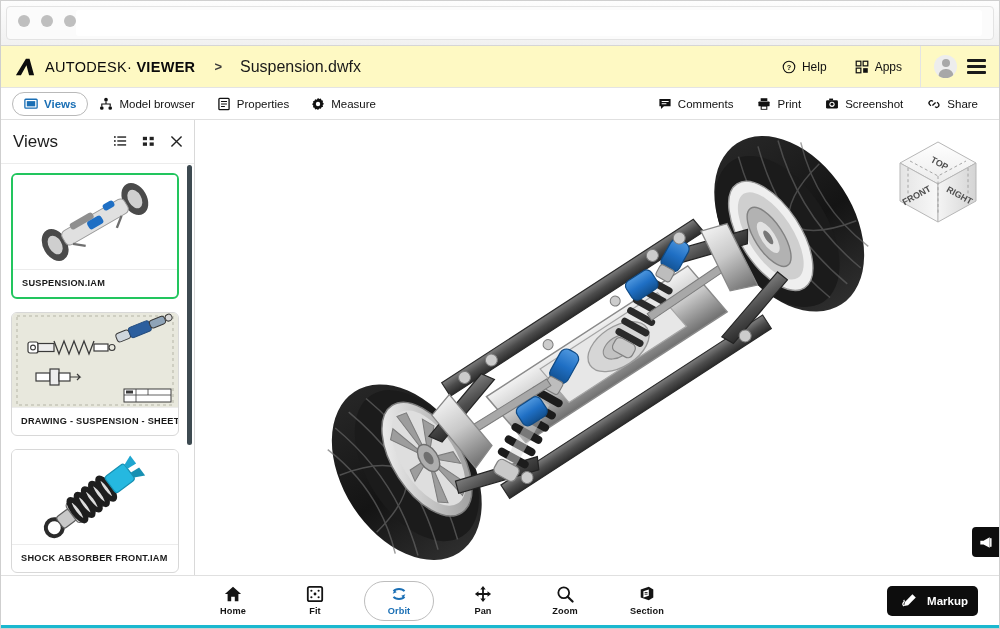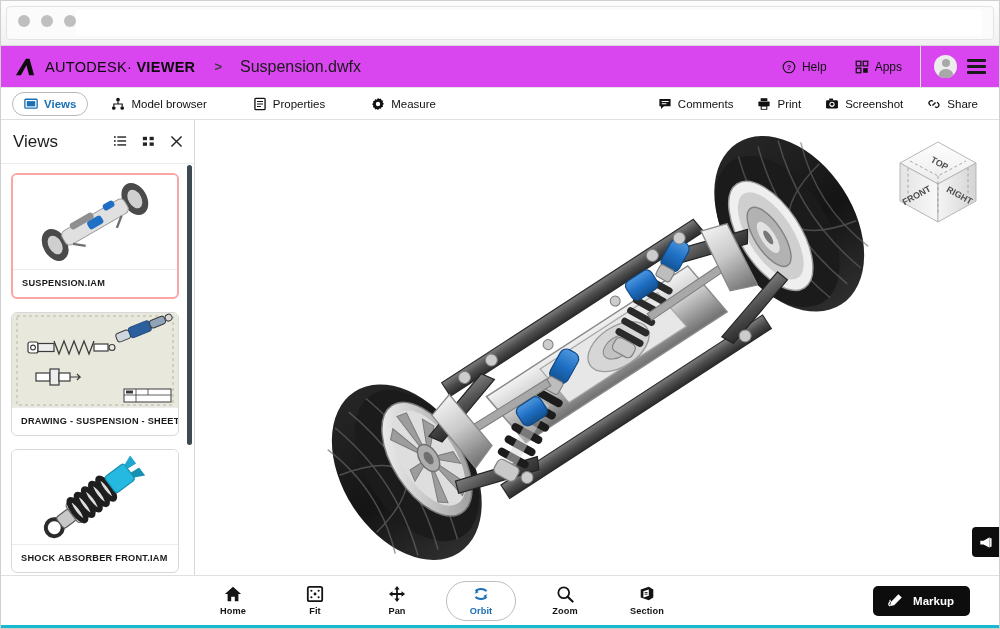--- a/index.html
+++ b/index.html
@@ -45,21 +45,21 @@
     position: absolute; left: 76px; top: 10px;
     width: 906px; height: 26px;
     background: #ffffff;
     border-radius: 3px;
   }
 
   
   .app-header {
     position: absolute; left: 0; top: 46px;
     width: 1000px; height: 42px;
-    background: #d946ef;
+    background: #fef9c3;
     border-bottom: 1px solid #e4e4e4;
     display: flex; align-items: center;
   }
   .brand {
     display: flex; align-items: center;
     margin-left: 14px;
     gap: 9px;
   }
   .adsk-logo { width: 22px; height: 20px; display: block; }
   .brand-txt {
@@ -109,21 +109,21 @@
   .toolbar-row {
     position: absolute; left: 0; top: 88px;
     width: 1000px; height: 32px;
     background: #ffffff;
     border-bottom: 1px solid #e0e0e0;
     display: flex; align-items: center;
   }
   .tb-item {
     display: flex; align-items: center; gap: 6px;
     font-size: 11.5px; color: #111; cursor: pointer;
-    padding: 0 23px; height: 24px; white-space: nowrap;
+    padding: 0 11px; height: 24px; white-space: nowrap;
   }
   .tb-item.first { margin-left: 12px; }
   .tb-item.active {
     border: 1px solid #b9b9b9; border-radius: 12px;
     color: #1a6fb5; font-weight: 700; padding: 0 11px;
   }
   .tb-right { margin-left: auto; display: flex; align-items: center; padding-right: 10px; }
   .tb-right .tb-item { padding: 0 12px; }
 
   
@@ -150,21 +150,21 @@
     overflow: hidden;
   }
   .vcard {
     width: 168px; margin-bottom: 13px;
     background: #fff;
     border: 1px solid #d8d8d8;
     border-radius: 6px;
     overflow: hidden;
     cursor: pointer;
   }
-  .vcard.selected { border: 2px solid #fca5a5; }
+  .vcard.selected { border: 2px solid #22c55e; }
   .vthumb {
     height: 95px; width: 100%;
     display: flex; align-items: center; justify-content: center;
     background: #ffffff;
     border-bottom: 1px solid #ececec;
     overflow: hidden;
   }
   .vthumb.drawing { background: #e8e8dd; }
   .vlabel {
     font-size: 9.2px; font-weight: 700; color: #191919;
@@ -228,25 +228,25 @@
     gap: 3px; cursor: pointer;
   }
   .tool .tlabel { font-size: 9.2px; font-weight: 700; color: #141414; letter-spacing: .1px; }
   .tool.active {
     border: 1px solid #bdbdbd; border-radius: 22px;
     width: 70px; height: 40px;
   }
   .tool.active .tlabel { color: #1a6fb5; }
 
   .markup-btn {
-    margin-left: auto; margin-right: 30px;
+    margin-left: auto; margin-right: 22px;
     display: flex; align-items: center; gap: 9px;
     background: #0d0d0d; color: #fff;
     border-radius: 5px;
-    height: 30px; padding: 0 16px 0 14px;
+    height: 30px; padding: 0 10px 0 14px;
     font-size: 11.5px; font-weight: 700;
     cursor: pointer;
   }
 
   .bottom-edge {
     position: absolute; left: 0; bottom: 0;
     width: 1000px; height: 4px;
     background: #1ab8cf;
   }
 
@@ -696,39 +696,39 @@
           <rect x="2" y="2" width="16" height="16" rx="2" fill="none" stroke="#141414" stroke-width="2"></rect>
           <circle cx="10" cy="10" r="1.6" fill="#141414"></circle>
           <circle cx="6" cy="6.4" r="1.2" fill="#141414"></circle>
           <circle cx="14" cy="6.4" r="1.2" fill="#141414"></circle>
           <circle cx="6" cy="13.6" r="1.2" fill="#141414"></circle>
           <circle cx="14" cy="13.6" r="1.2" fill="#141414"></circle>
         </svg>
         <span class="tlabel">Fit</span>
       </div>
 
-      <div class="tool">
-        <svg width="18" height="18" viewBox="0 0 20 20">
-          <path d="M10 1 L13 5 H11 V9 H15 V7 L19 10 L15 13 V11 H11 V15 H13 L10 19 L7 15 H9 V11 H5 V13 L1 10 L5 7 V9 H9 V5 H7 Z" fill="#141414"></path>
-        </svg>
-        <span class="tlabel">Pan</span>
-      </div>
-
       <div class="tool active">
         <svg width="18" height="18" viewBox="0 0 20 20">
           <path d="M4 7 a6.5 4 0 0 1 12 0" fill="none" stroke="#1a6fb5" stroke-width="2.2"></path>
           <path d="M16 13 a6.5 4 0 0 1 -12 0" fill="none" stroke="#1a6fb5" stroke-width="2.2"></path>
           <path d="M3 9.6 L5 5.6 L7.4 8" fill="#1a6fb5"></path>
           <path d="M17 10.4 L15 14.4 L12.6 12" fill="#1a6fb5"></path>
         </svg>
         <span class="tlabel">Orbit</span>
       </div>
 
       <div class="tool">
         <svg width="18" height="18" viewBox="0 0 20 20">
+          <path d="M10 1 L13 5 H11 V9 H15 V7 L19 10 L15 13 V11 H11 V15 H13 L10 19 L7 15 H9 V11 H5 V13 L1 10 L5 7 V9 H9 V5 H7 Z" fill="#141414"></path>
+        </svg>
+        <span class="tlabel">Pan</span>
+      </div>
+
+      <div class="tool">
+        <svg width="18" height="18" viewBox="0 0 20 20">
           <circle cx="8.6" cy="8.6" r="6" fill="none" stroke="#141414" stroke-width="2"></circle>
           <path d="M13 13 L18.4 18.4" stroke="#141414" stroke-width="2.4" stroke-linecap="round"></path>
         </svg>
         <span class="tlabel">Zoom</span>
       </div>
 
 
       <div class="tool">
         <svg width="18" height="18" viewBox="0 0 20 20">
           <path d="M3 5 L12 2 L17 5 L17 14 L12 17 L3 14 Z" fill="#141414"></path>

